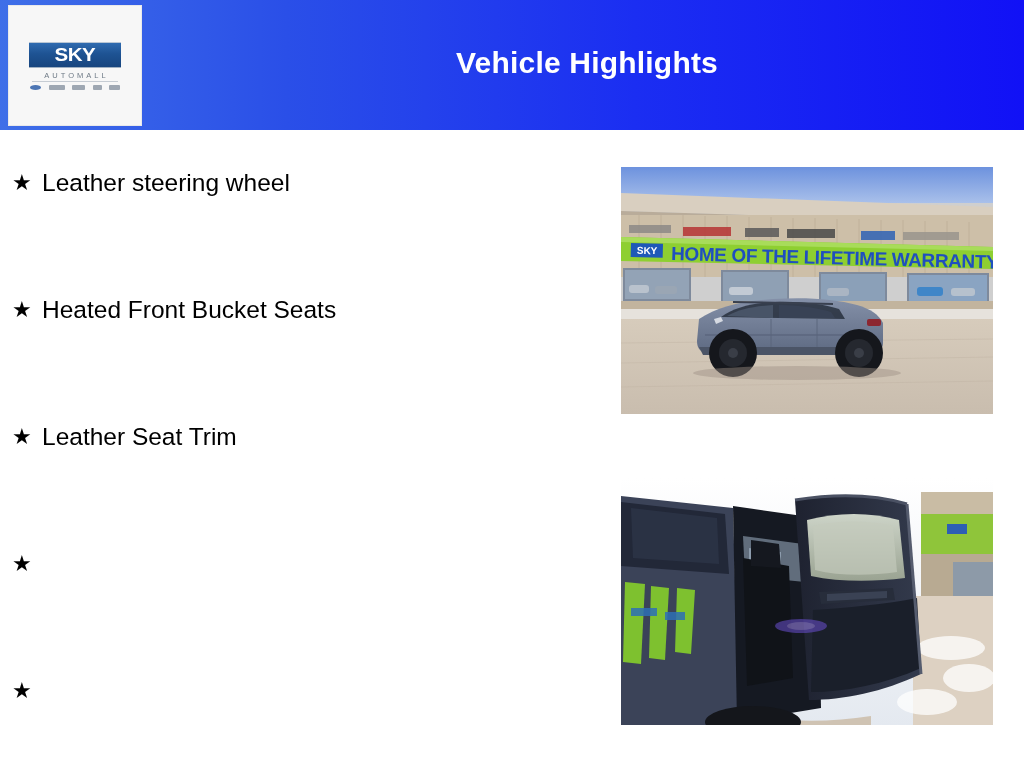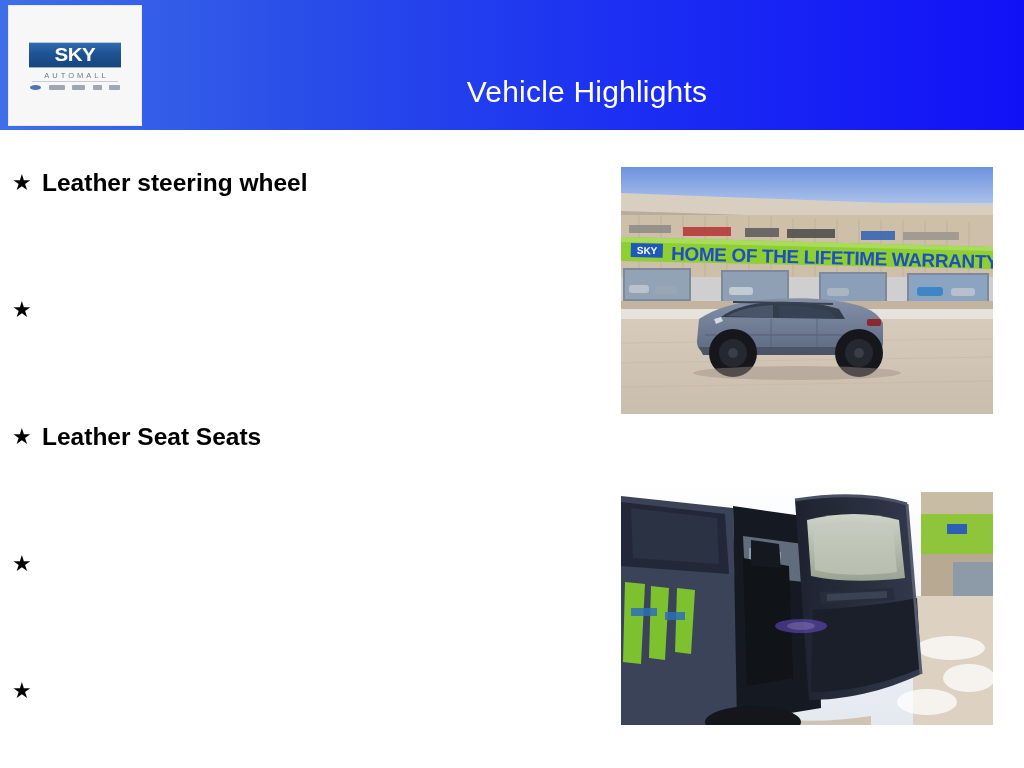--- a/index.html
+++ b/index.html
@@ -34,24 +34,23 @@
     position: absolute;
     left: 150px;
     top: 0;
     width: 874px;
     height: 126px;
     display: flex;
     align-items: center;
     justify-content: center;
     color: #ffffff;
     font-size: 30px;
-    font-weight: 400;
+    font-weight: 700;
     letter-spacing: 0.2px;
     white-space: nowrap;
-    margin-top: 29px;
   }
 
   
   .logo-plate {
     position: absolute;
     left: 8px;
     top: 5px;
     width: 134px;
     height: 121px;
     background: #f7f7f7;
@@ -153,21 +152,21 @@
     color: #000000;
     font-size: 22px;
     line-height: 30px;
     text-align: left;
   }
 
   .bullet-text {
     color: #000000;
     font-size: 24.5px;
     line-height: 30px;
-    font-weight: 700;
+    font-weight: 400;
     white-space: nowrap;
   }
 
   
   .photo {
     position: absolute;
     overflow: hidden;
     background: #cfcfcf;
   }
 
@@ -215,25 +214,26 @@
 
   <div class="bullets">
 
     <div class="bullet-item">
       <span class="bullet-star">★</span>
       <span class="bullet-text">Leather steering wheel</span>
     </div>
 
     <div class="bullet-item">
       <span class="bullet-star">★</span>
+      <span class="bullet-text">Heated Front Bucket Seats</span>
     </div>
 
     <div class="bullet-item">
       <span class="bullet-star">★</span>
-      <span class="bullet-text">Leather Seat Seats</span>
+      <span class="bullet-text">Leather Seat Trim</span>
     </div>
 
     <div class="bullet-item">
       <span class="bullet-star">★</span>
     </div>
 
     <div class="bullet-item">
       <span class="bullet-star">★</span>
     </div>
 

